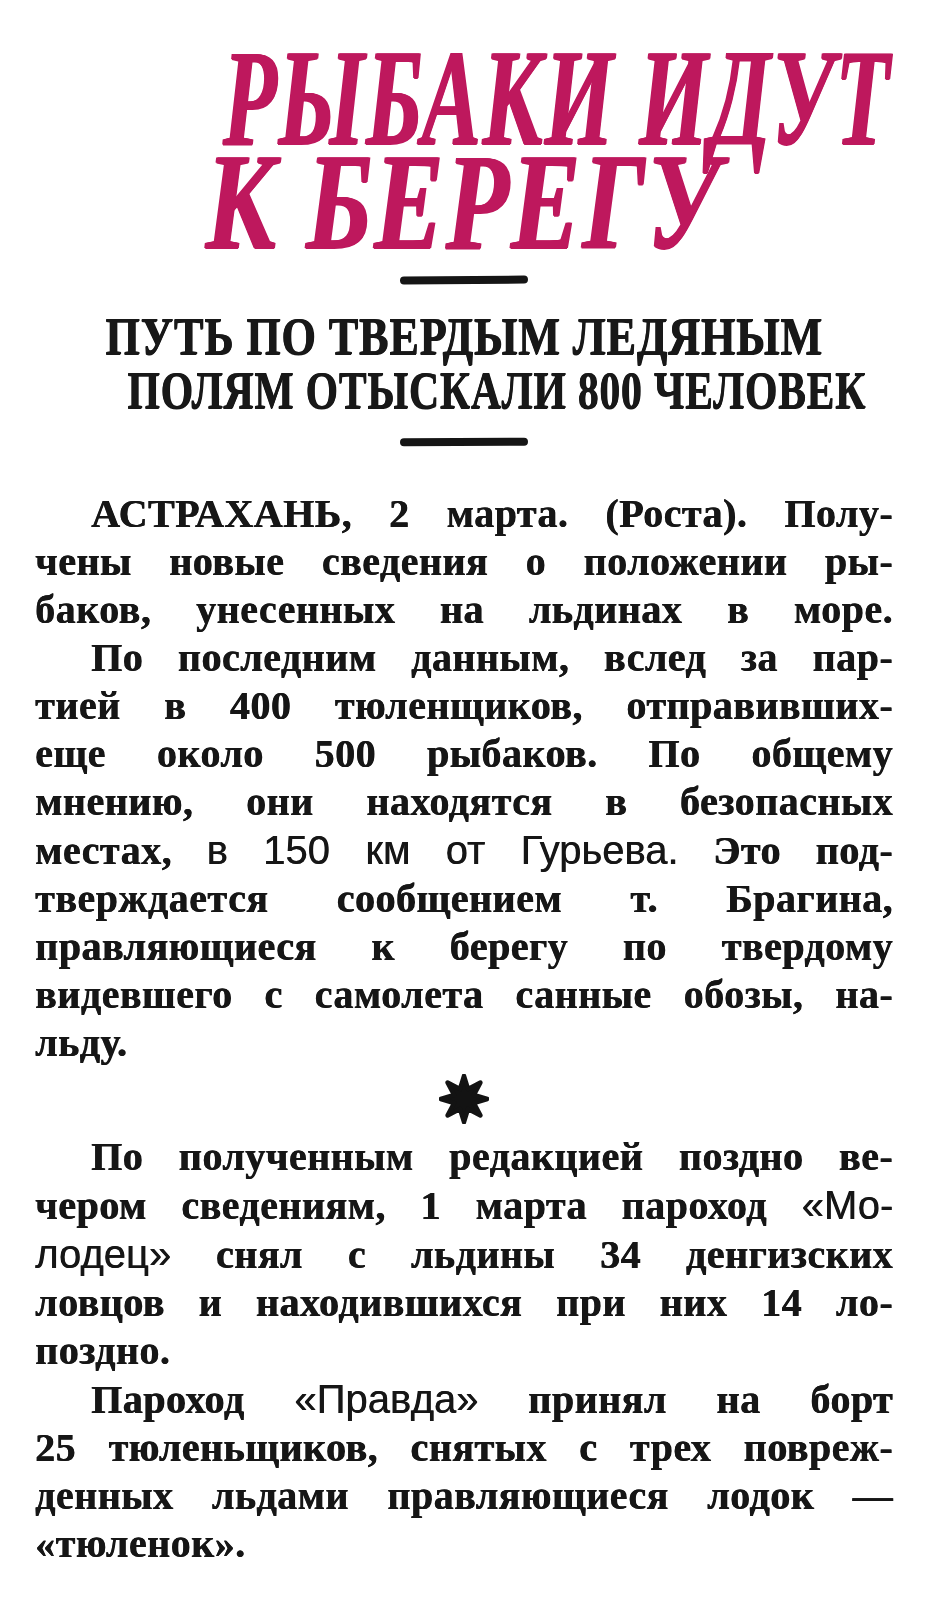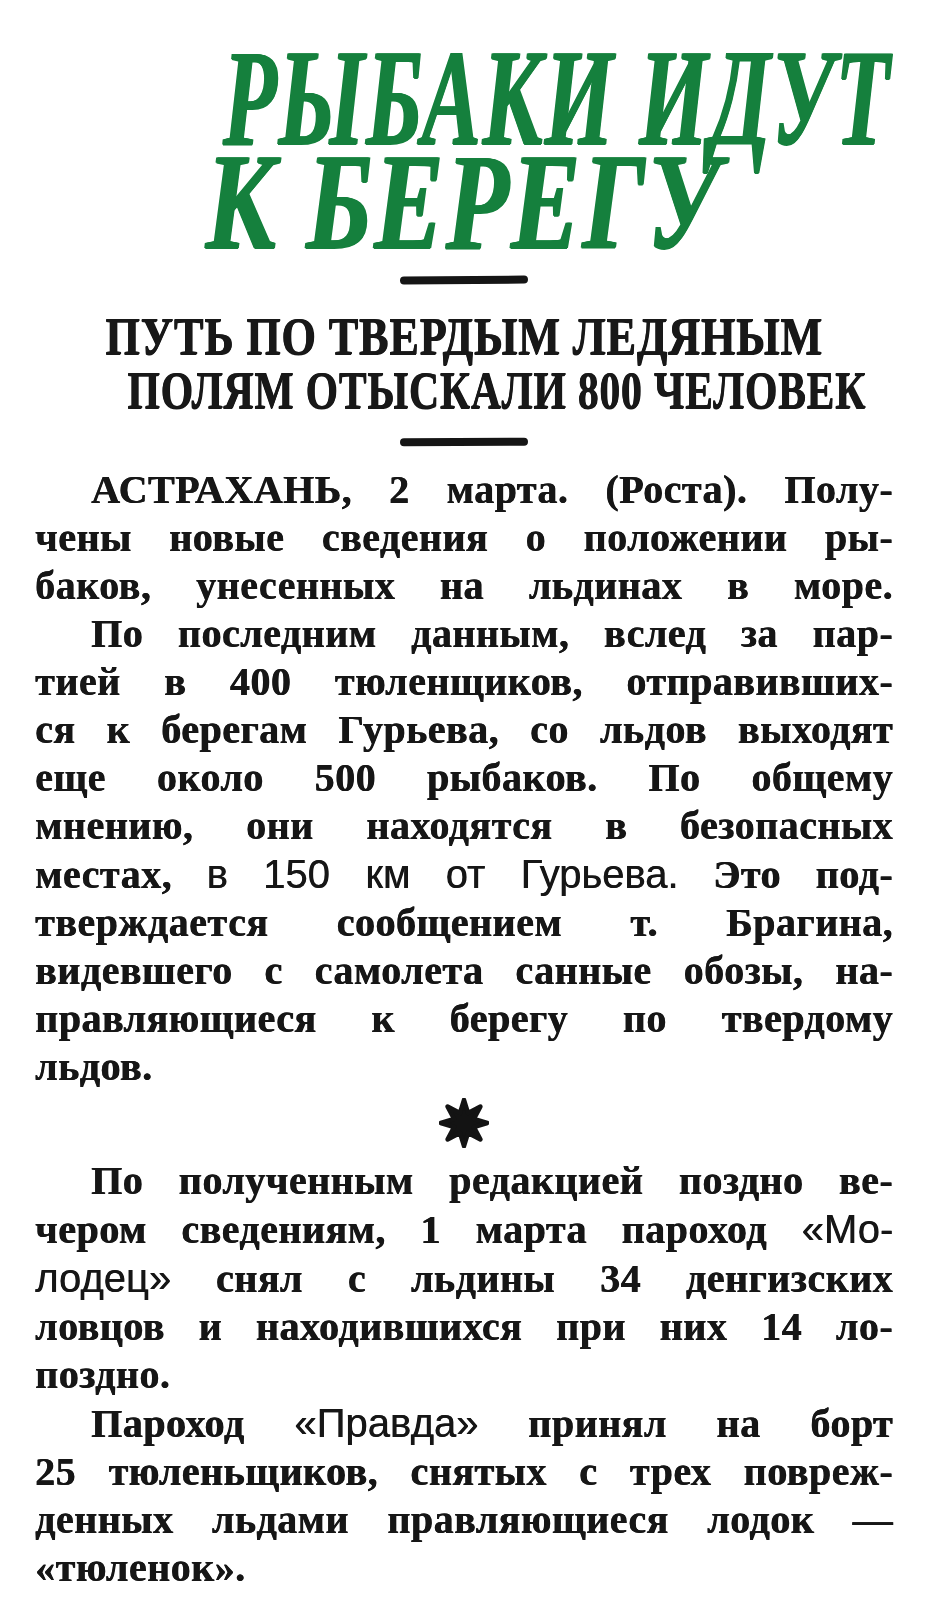--- a/index.html
+++ b/index.html
@@ -2,42 +2,42 @@
 <html lang="ru"><head>
 <meta charset="utf-8">
 <style>
   html,body{margin:0;padding:0;background:#ffffff;}
   body{width:928px;height:1618px;overflow:hidden;
        font-family:"Liberation Serif",serif;color:#141414;}
   .page{padding:46px 35px 0;box-sizing:border-box;width:928px;height:1618px;}
 
   
   .hl{margin:0;font-style:italic;font-weight:700;font-size:138px;line-height:104px;
-      color:#15803d;letter-spacing:3px;
+      color:#be185d;letter-spacing:3px;
       text-shadow:1.2px 0 currentColor,-1.2px 0 currentColor,0 1px currentColor;}
   .hl .hline{display:block;text-align:center;}
   .hl .hline>span{display:inline-block;white-space:nowrap;transform-origin:50% 50%;}
   .hl .hl1>span{transform:scaleX(.64);}
   .hl .hl2>span{transform:scaleX(.75);}
 
   
   .rule{width:128px;height:8px;background:#151515;border-radius:4px;}
   .rule1{margin:22px auto 0;transform:rotate(-.4deg);}
   .rule2{margin:20px auto 0;transform:rotate(-.3deg);}
 
   
   .sub{margin:26px 0 0;font-weight:700;font-size:52px;line-height:54px;color:#181818;
        letter-spacing:1px;text-shadow:.8px 0 currentColor,0 .6px currentColor;}
   .sub .sline{display:block;text-align:center;}
   .sub .sline>span{display:inline-block;white-space:nowrap;transform-origin:50% 50%;}
   .sub .s1>span{transform:scaleX(.85);}
   .sub .s2>span{transform:scaleX(.80);}
 
   
-  .article{margin-top:20px;font-weight:700;font-size:40px;line-height:48px;
+  .article{margin-top:44px;font-weight:700;font-size:40px;line-height:48px;
            letter-spacing:.5px;color:#161616;
            text-shadow:.6px 0 currentColor,0 .4px rgba(0,0,0,.55);}
   .para{margin:0;}
   .line{text-align:justify;text-align-last:justify;}
   .line.first{text-indent:56px;}
   .line.end{text-align-last:left;}
   .bs{font-family:"Liberation Sans",sans-serif;font-weight:400;letter-spacing:0;
       text-shadow:.5px 0 currentColor;}
 
   
@@ -66,28 +66,27 @@
 
   <div id="article-body" class="article">
       <div class="para">
         <div class="line first"><span>АСТРАХАНЬ, 2 марта. (Роста). Полу-</span></div>
         <div class="line"><span>чены новые сведения о положении ры-</span></div>
         <div class="line"><span>баков, унесенных на льдинах в море.</span></div>
       </div>
       <div class="para">
         <div class="line first"><span>По последним данным, вслед за пар-</span></div>
         <div class="line"><span>тией в 400 тюленщиков, отправивших-</span></div>
-        <div class="line"><span>ся к берегам Гурьева, со льдов выходят</span></div>
         <div class="line"><span>еще около 500 рыбаков. По общему</span></div>
         <div class="line"><span>мнению, они находятся в безопасных</span></div>
         <div class="line"><span>местах, </span><span class="bs">в 150 км от Гурьева.</span><span> Это под-</span></div>
         <div class="line"><span>тверждается сообщением т. Брагина,</span></div>
+        <div class="line"><span>правляющиеся к берегу по твердому</span></div>
         <div class="line"><span>видевшего с самолета санные обозы, на-</span></div>
-        <div class="line"><span>правляющиеся к берегу по твердому</span></div>
-        <div class="line end"><span>льдов.</span></div>
+        <div class="line end"><span>льду.</span></div>
       </div>
   <div class="star-wrap">
     <svg viewBox="0 0 56 56" xmlns="http://www.w3.org/2000/svg" aria-hidden="true">
       <polygon fill="#131313" stroke="#131313" stroke-width="5" stroke-linejoin="round" points="28,2 32.59,16.91 46.38,9.62 39.09,23.41 54,28 39.09,32.59 46.38,46.38 32.59,39.09 28,54 23.41,39.09 9.62,46.38 16.91,32.59 2,28 16.91,23.41 9.62,9.62 23.41,16.91"></polygon>
     </svg>
   </div>
 <div class="para">
         <div class="line first"><span>По полученным редакцией поздно ве-</span></div>
         <div class="line"><span>чером сведениям, 1 марта пароход </span><span class="bs">«Мо-</span></div>
         <div class="line"><span class="bs">лодец»</span><span> снял с льдины 34 денгизских</span></div>

